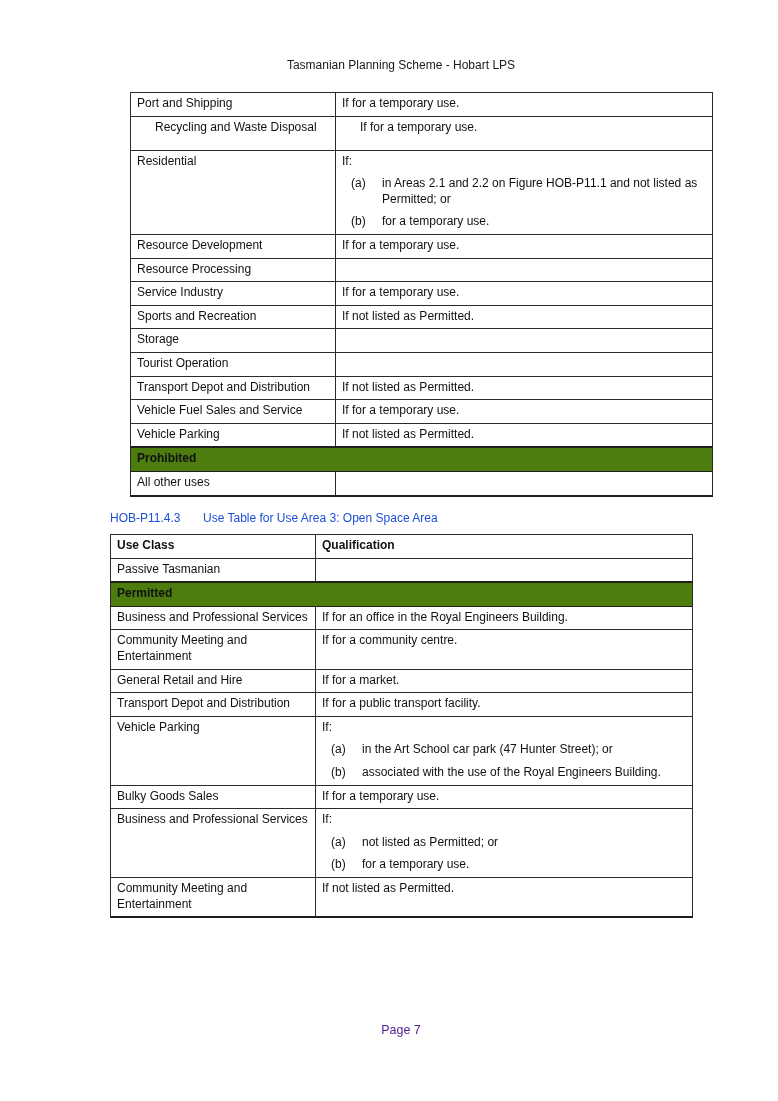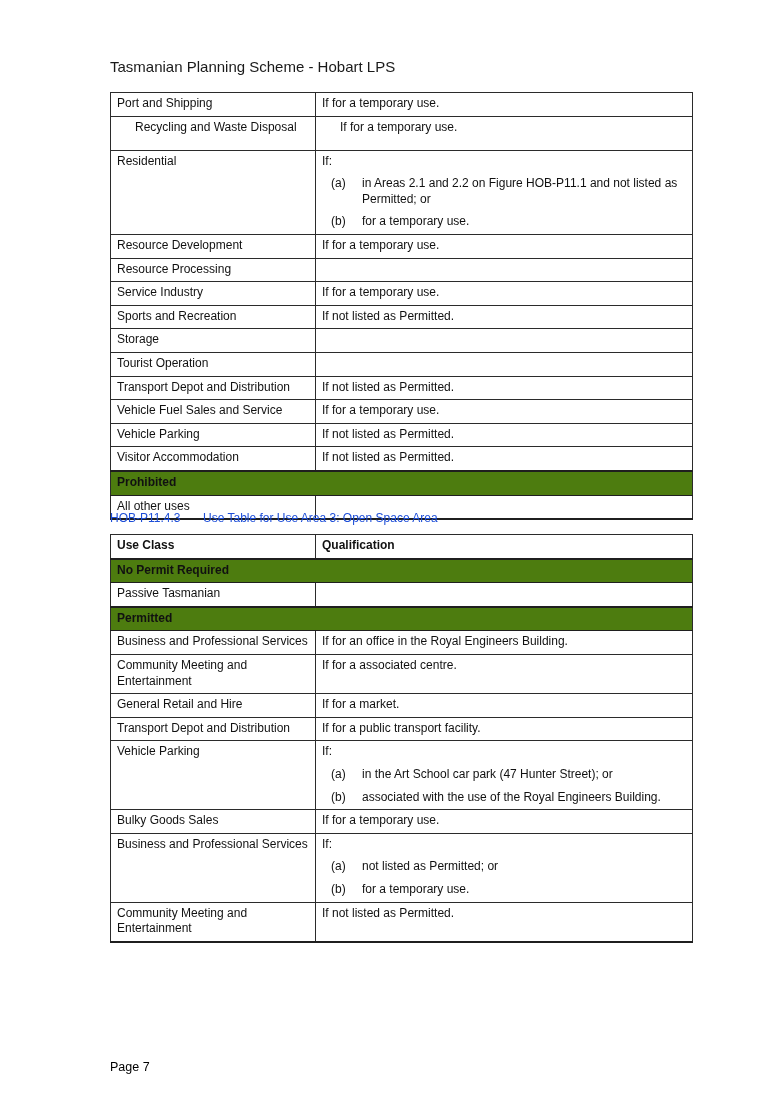--- a/index.html
+++ b/index.html
@@ -10,44 +10,44 @@
     background: #ffffff;
     font-family: "Liberation Sans", sans-serif;
     color: #111;
     overflow: hidden;
   }
   .doc-header {
     position: absolute;
     top: 58px;
     left: 110px;
     width: 582px;
-    text-align: left;
-    font-size: 15px;
+    text-align: center;
+    font-size: 12px;
     color: #1a1a1a;
   }
   .doc-footer {
     position: absolute;
-    top: 1060px;
-    left: 110px;
-    width: 582px;
-    text-align: left;
+    top: 1023px;
+    left: 110px;
+    width: 582px;
+    text-align: center;
     font-size: 12.5px;
-    color: #000000;
+    color: #4c1d95;
   }
   table.use-table {
     position: absolute;
     left: 110px;
     width: 582px;
     border-collapse: collapse;
     table-layout: fixed;
     font-size: 12px;
     line-height: 1.3;
     color: #111;
   }
-  #table1 { top: 92px; }
+  #table1 { top: 92px; margin-left: 20px; }
   #table2 { top: 534px; }
   .col-use  { width: 205px; }
   .col-qual { width: 377px; }
   td, th {
     border: 1px solid #2b2b2b;
     vertical-align: top;
     padding: 3px 6px 4px 6px;
     box-sizing: border-box;
     height: 23px;
     text-align: left;
@@ -152,24 +152,20 @@
         <td>If not listed as Permitted.</td>
       </tr>
       <tr>
         <td>Vehicle Fuel Sales and Service</td>
         <td>If for a temporary use.</td>
       </tr>
       <tr>
         <td>Vehicle Parking</td>
         <td>If not listed as Permitted.</td>
       </tr>
-      <tr>
-        <td>Visitor Accommodation</td>
-        <td>If not listed as Permitted.</td>
-      </tr>
       <tr class="section-row">
         <td colspan="2">Prohibited</td>
       </tr>
       <tr>
         <td>All other uses</td>
         <td></td>
       </tr>
     </tbody>
   </table>
 
@@ -180,37 +176,34 @@
   <table class="use-table" id="table2">
     <colgroup>
         <col class="col-use">
         <col class="col-qual">
       </colgroup>
     <tbody>
       <tr class="head-row">
         <td>Use Class</td>
         <td>Qualification</td>
       </tr>
-      <tr class="section-row">
-        <td colspan="2">No Permit Required</td>
-      </tr>
       <tr>
         <td>Passive Tasmanian</td>
         <td></td>
       </tr>
       <tr class="section-row">
         <td colspan="2">Permitted</td>
       </tr>
       <tr>
         <td>Business and Professional Services</td>
         <td>If for an office in the Royal Engineers Building.</td>
       </tr>
       <tr>
         <td>Community Meeting and Entertainment</td>
-        <td>If for a associated centre.</td>
+        <td>If for a community centre.</td>
       </tr>
       <tr>
         <td>General Retail and Hire</td>
         <td>If for a market.</td>
       </tr>
       <tr>
         <td>Transport Depot and Distribution</td>
         <td>If for a public transport facility.</td>
       </tr>
       <tr>

